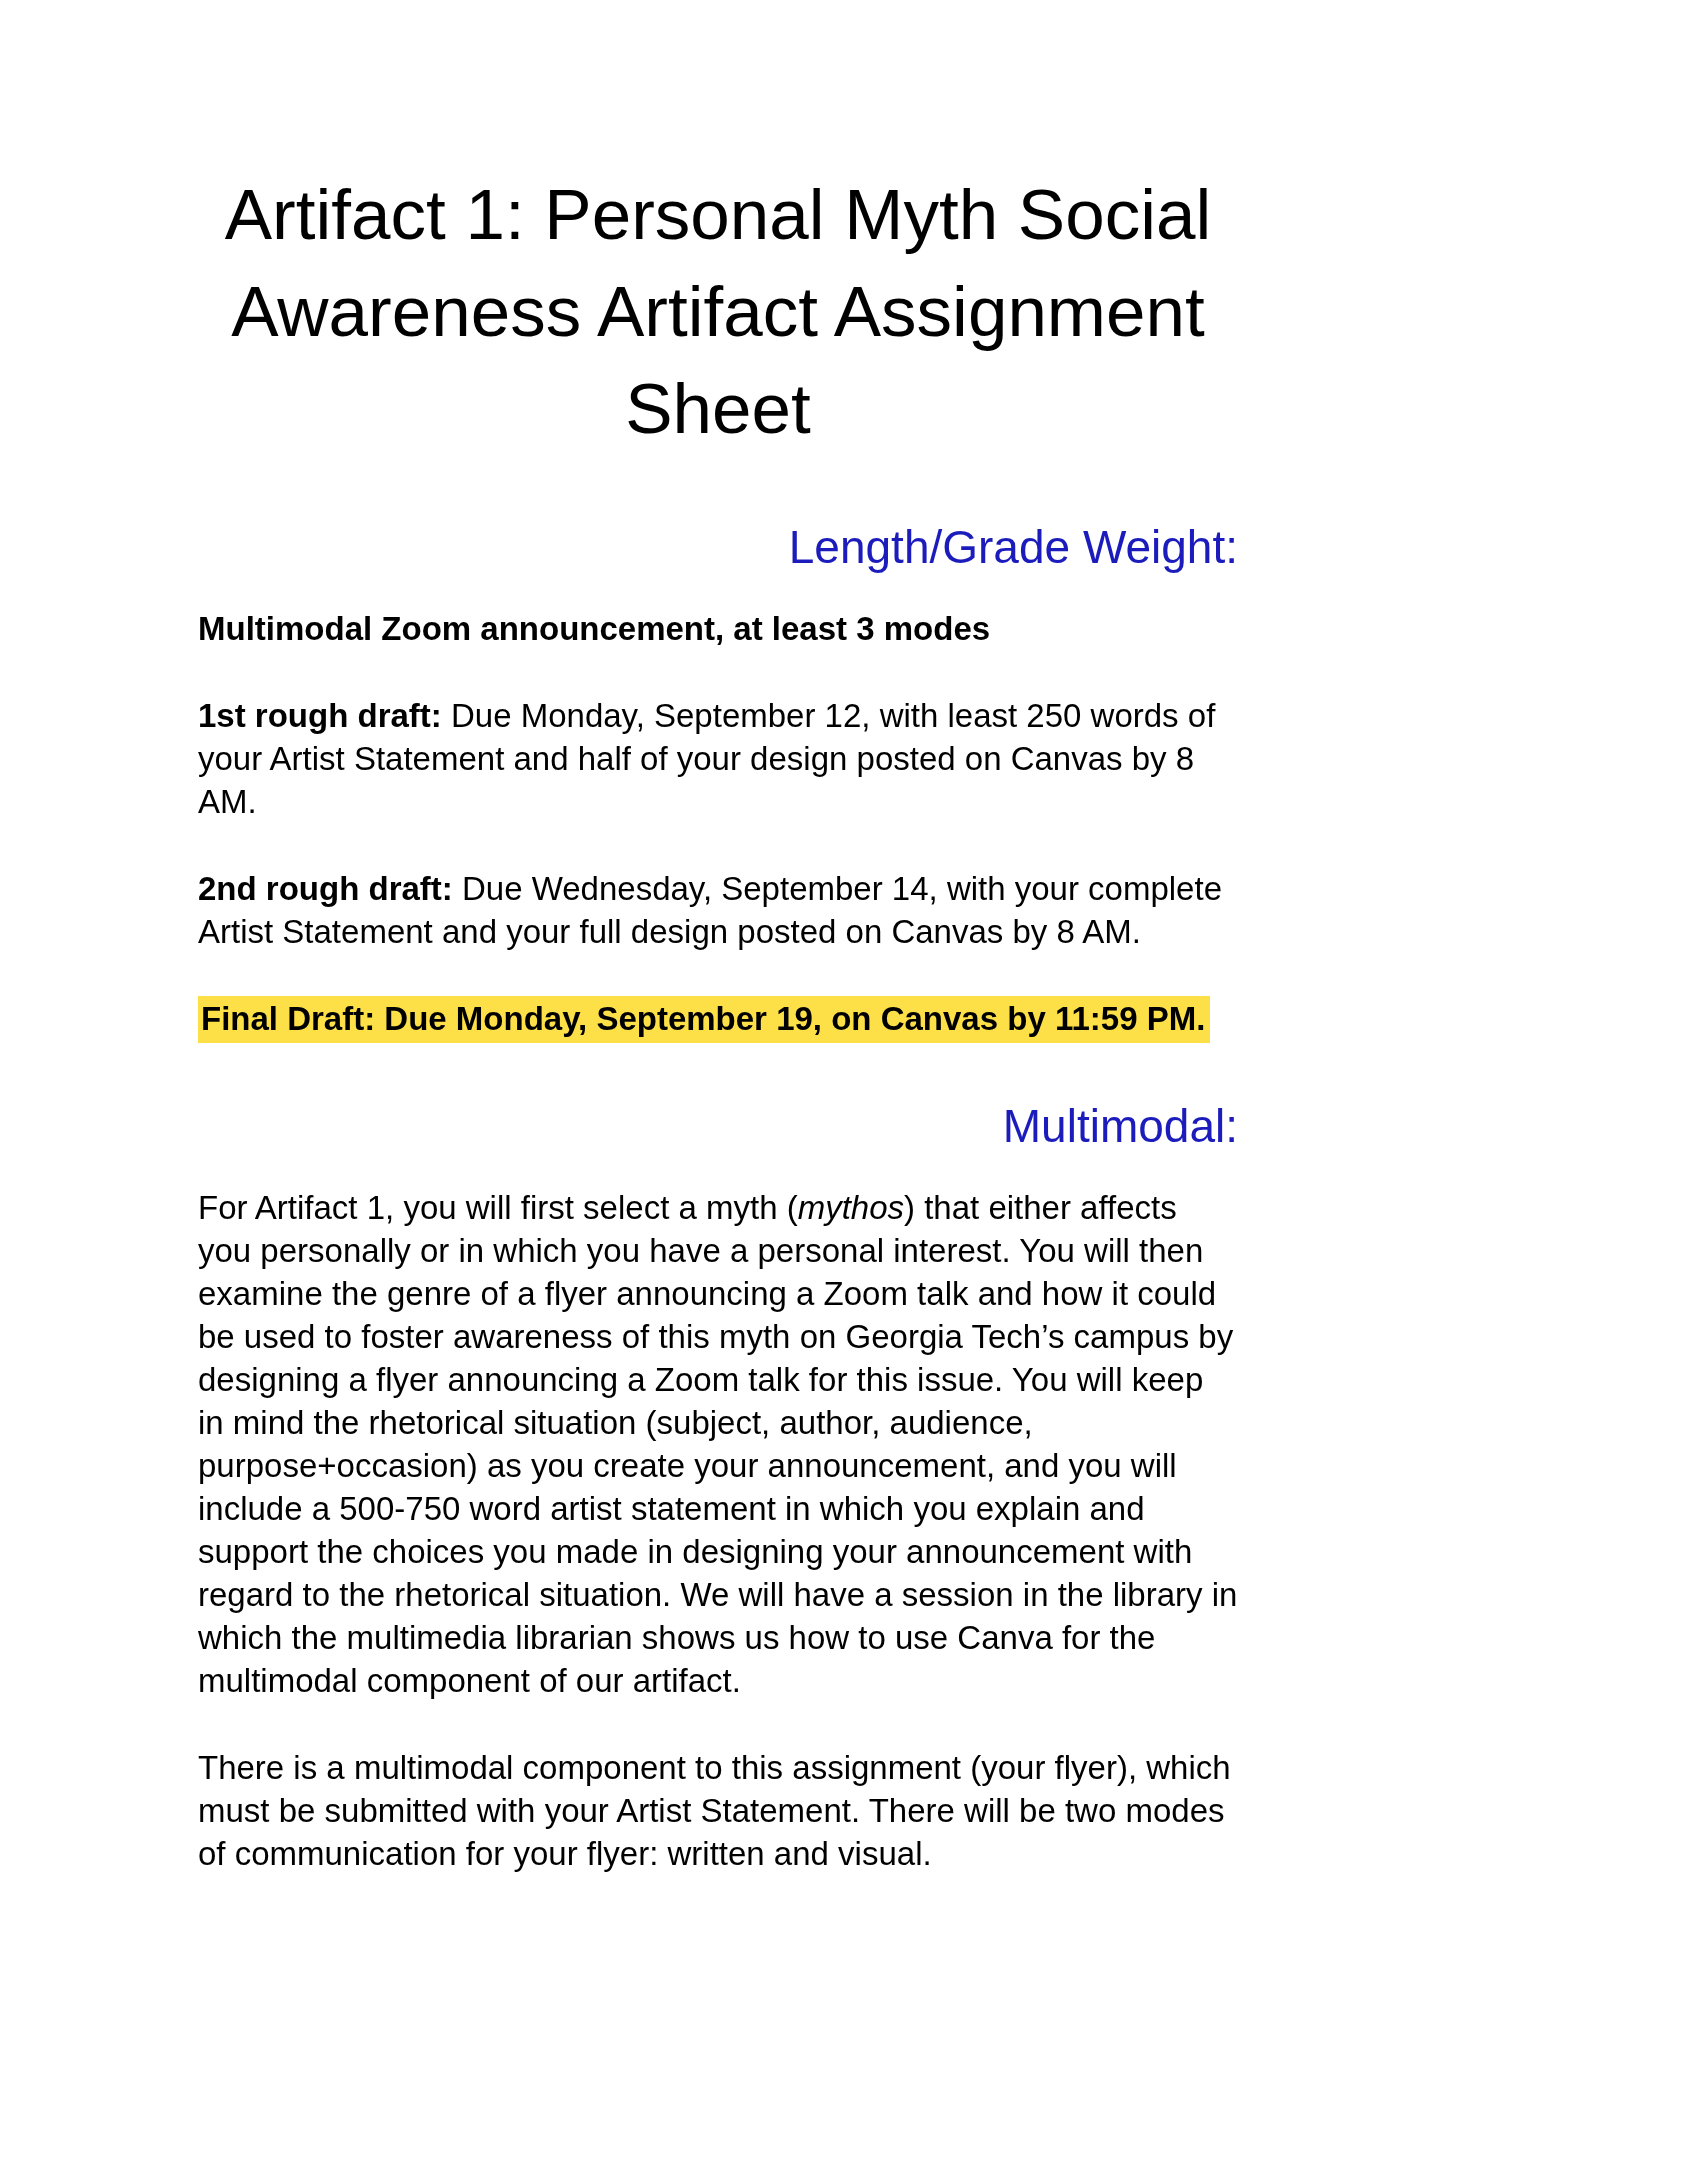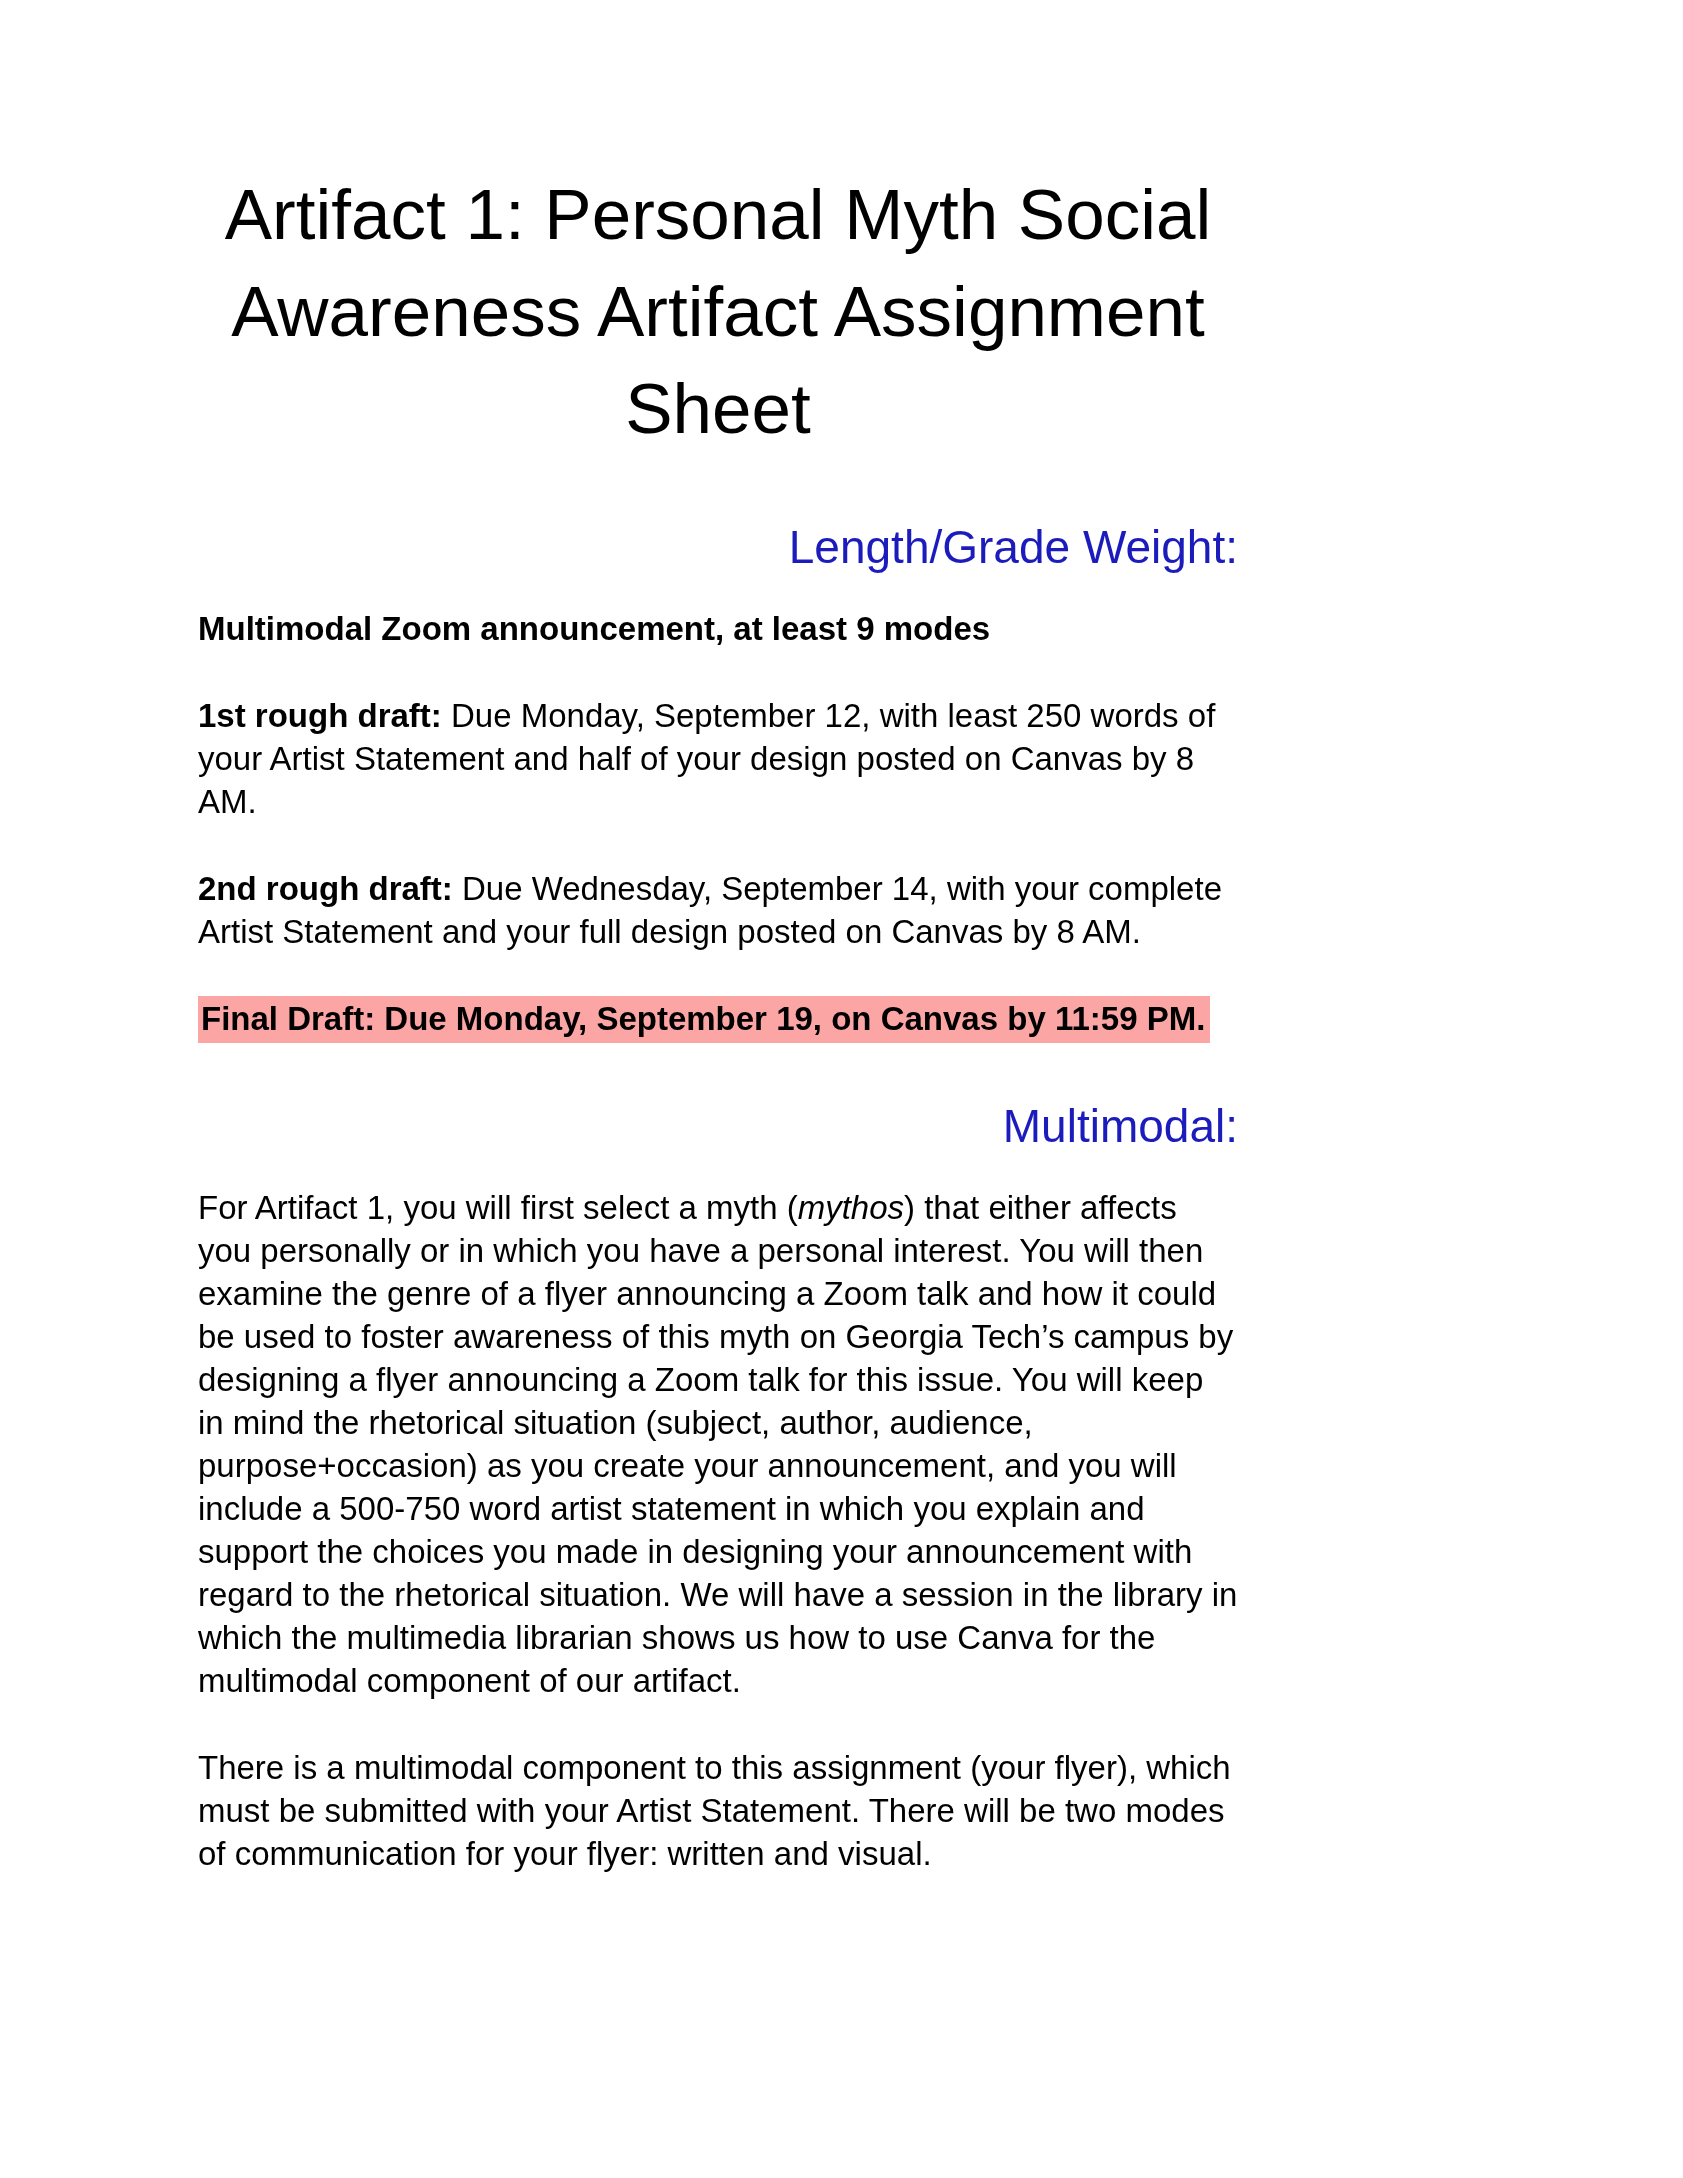--- a/index.html
+++ b/index.html
@@ -46,37 +46,37 @@
     margin: 0 0 4px 0;
   }
   strong.draft-label {
     font-weight: 700;
     margin-top: 12px;
   }
   em.italic-term {
     font-style: italic;
   }
   mark.final-highlight {
-    background: #fca5a5;
+    background: #fde047;
     color: #000000;
     font-weight: 700;
     padding: 4px 5px 6px 3px;
   }
 </style>
 </head>
 <body>
 
 <div class="page">
 
   <h1 class="doc-title">Artifact 1: Personal Myth Social Awareness Artifact Assignment Sheet</h1>
 
   <h2 class="section-heading">Length/Grade Weight:</h2>
 
 
-  <p class="bold-line">Multimodal Zoom announcement, at least 9 modes</p>
+  <p class="bold-line">Multimodal Zoom announcement, at least 3 modes</p>
 
 
   <p>
     <strong class="draft-label">1st rough draft:</strong><span> Due Monday, September 12, with least 250 words of your Artist Statement and half of your design posted on Canvas by 8 AM.</span>
   </p>
 
   <p>
     <strong class="draft-label">2nd rough draft:</strong><span> Due Wednesday, September 14, with your complete Artist Statement and your full design posted on Canvas by 8 AM.</span>
   </p>
 

